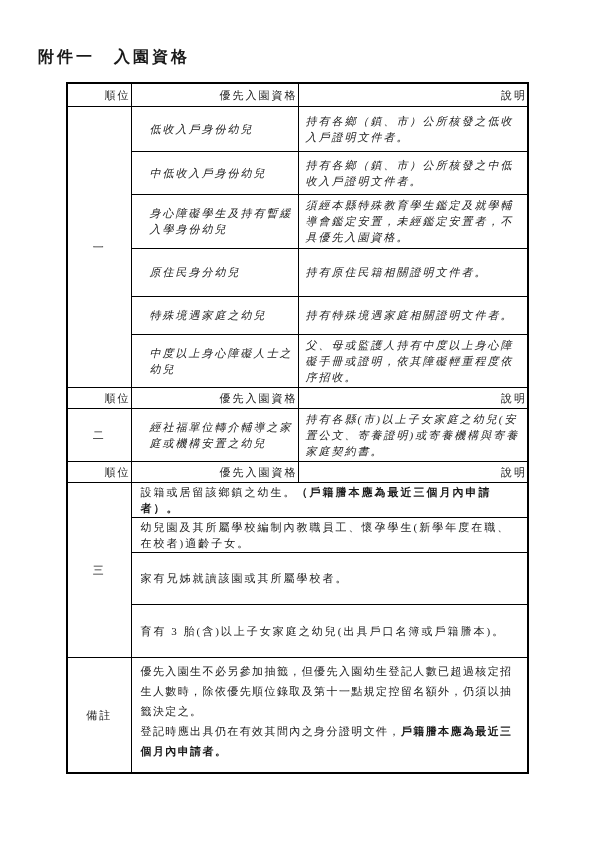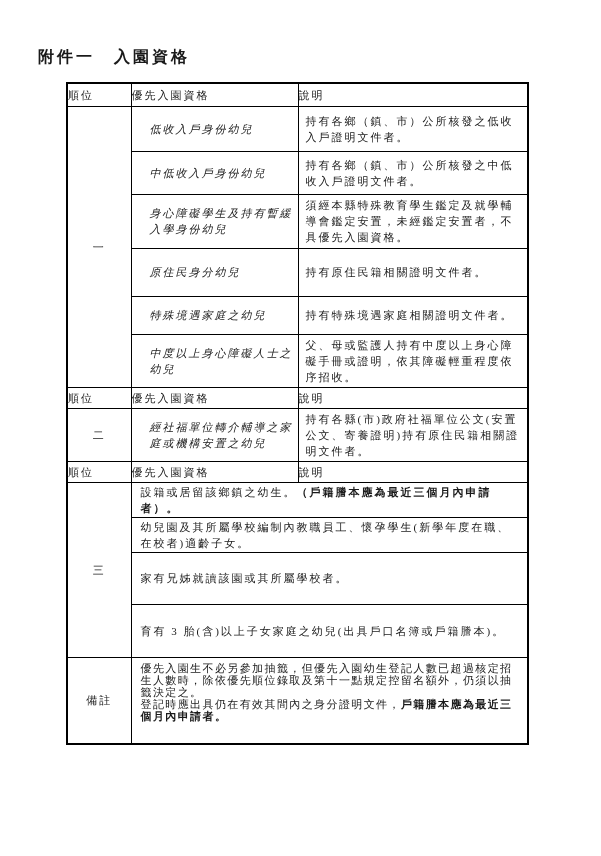--- a/index.html
+++ b/index.html
@@ -44,44 +44,44 @@
     border: 1px solid #000;
     vertical-align: middle;
     padding: 1px 4px;
     line-height: 16px;
     letter-spacing: 2px;
     word-break: break-all;
   }
 
   
   td.th {
-    text-align: left;
+    text-align: right;
     padding: 2px 0;
   }
 
   
   td.rank {
     text-align: center;
     padding: 0;
   }
 
   
   td.q { padding: 2px 3px 2px 18px; font-style: italic; }
 
   
-  td.d { padding: 2px 3px 2px 7px; }
+  td.d { padding: 2px 3px 2px 7px; font-style: italic; }
 
   
   td.full { padding: 1px 4px 1px 9px; margin-left: 44px; }
 
   
   td.notes {
-    padding: 3px 4px 20px 9px;
+    padding: 3px 4px 11px 9px;
     letter-spacing: 1.4px;
-    line-height: 12px;
+    line-height: 20px;
     border-radius: 13px;
   }
 
   .bold { font-weight: bold; }
 
   
   tr.h1  { height: 23px; }
   tr.r1  { height: 45px; }
   tr.r2  { height: 43px; margin-top: 12px; }
   tr.r3  { height: 54px; }
@@ -146,21 +146,21 @@
 
       <tr class="h2">
         <td class="th">順位</td>
         <td class="th">優先入園資格</td>
         <td class="th">說明</td>
       </tr>
 
       <tr class="r7">
         <td class="rank">二</td>
         <td class="q">經社福單位轉介輔導之家庭或機構安置之幼兒</td>
-        <td class="d">持有各縣(市)政府社福單位公文(安置公文、寄養證明)持有原住民籍相關證明文件者。</td>
+        <td class="d">持有各縣(市)以上子女家庭之幼兒(安置公文、寄養證明)或寄養機構與寄養家庭契約書。</td>
       </tr>
 
       <tr class="h3">
         <td class="th">順位</td>
         <td class="th">優先入園資格</td>
         <td class="th">說明</td>
       </tr>
 
       <tr class="r8">
         <td class="rank" rowspan="4">三</td>

